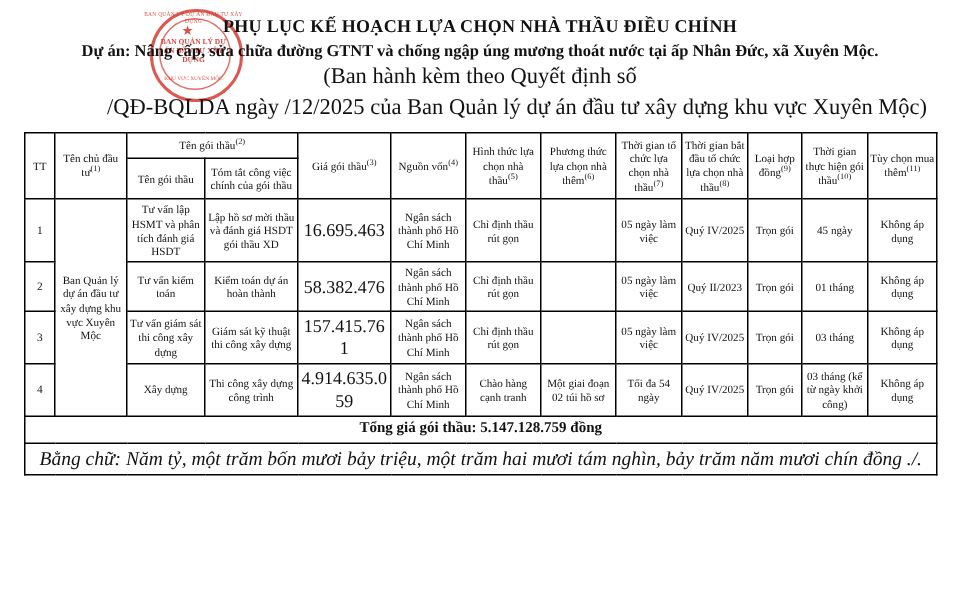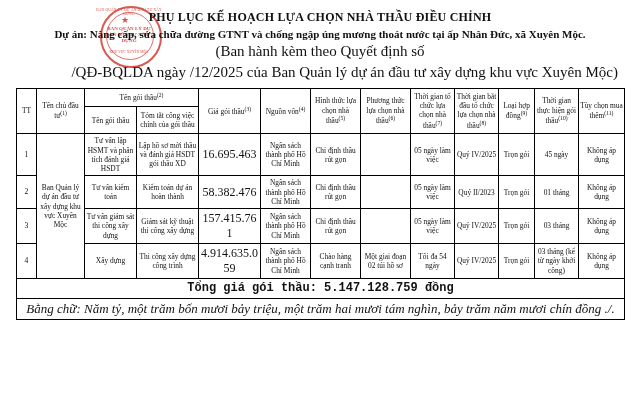--- a/index.html
+++ b/index.html
@@ -166,23 +166,22 @@
   col.c-time  { width: 44px; }
   col.c-start { width: 44px; }
   col.c-type  { width: 36px; }
   col.c-exec  { width: 44px; }
   col.c-opt   { width: 46px; }
 
   
   .total-row td {
     text-align: left;
     padding: 3px 4px;
-    font-size: 12px;
-    font-weight: bold;
-    font-family: Liberation Mono, monospace;
+    font-size: 10px;
+    font-weight: bold;
   }
   .words-row td {
     text-align: left;
     padding: 3px 4px;
     font-size: 13px;
     font-style: italic;
     font-weight: normal;
     border-top: 0.8px solid #000;
   }
 </style>
@@ -241,21 +240,21 @@
           <th rowspan="2">
             <span>Giá gói thầu</span><span class="sup">(3)</span>
           </th>
           <th rowspan="2">
             <span>Nguồn vốn</span><span class="sup">(4)</span>
           </th>
           <th rowspan="2">
             <span>Hình thức lựa chọn nhà thầu</span><span class="sup">(5)</span>
           </th>
           <th rowspan="2">
-            <span>Phương thức lựa chọn nhà thầu</span><span class="sup">(6)</span>
+            <span>Phương thức lựa chọn nhà thêm</span><span class="sup">(6)</span>
           </th>
           <th rowspan="2">
             <span>Thời gian tổ chức lựa chọn nhà thầu</span><span class="sup">(7)</span>
           </th>
           <th rowspan="2">
             <span>Thời gian bắt đầu tổ chức lựa chọn nhà thầu</span><span class="sup">(8)</span>
           </th>
           <th rowspan="2">
             <span>Loại hợp đồng</span><span class="sup">(9)</span>
           </th>

